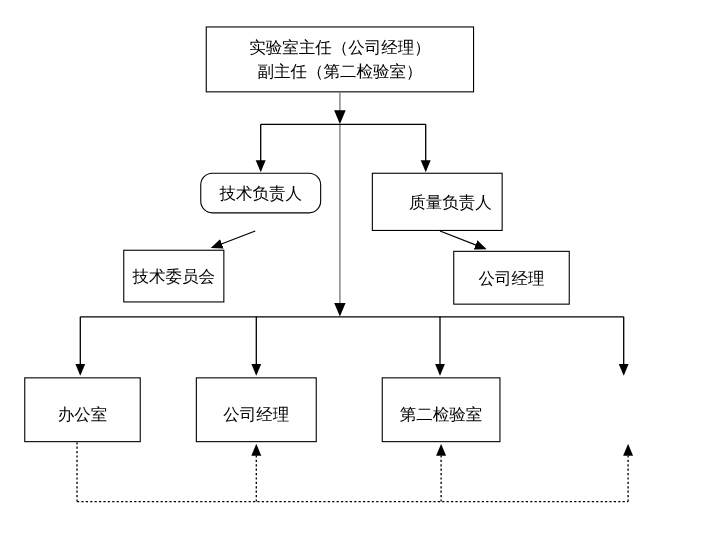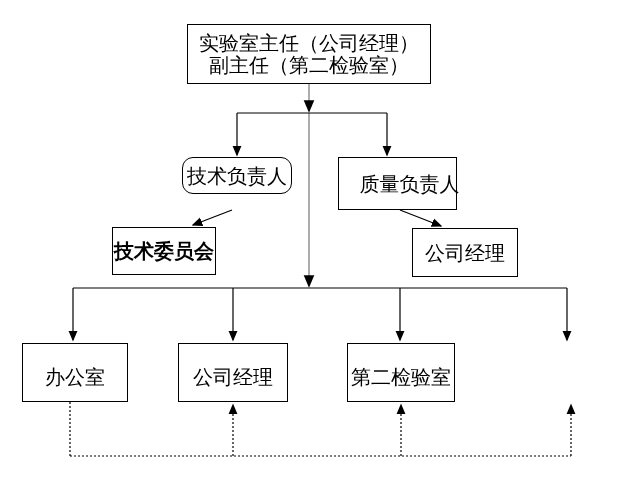--- a/index.html
+++ b/index.html
@@ -26,30 +26,30 @@
   .node{
     position:absolute;
     border:1px solid var(--box-border);
     background:var(--bg);
     box-sizing:border-box;
     display:flex;
     flex-direction:column;
     align-items:center;
     justify-content:center;
     text-align:left;
-    font-size:20px;
+    font-size:15px;
     line-height:22px;
     white-space:nowrap;
   }
   .node.top-align{justify-content:flex-start;padding-top:22px;}
   
   #n-director{left:187px;top:24px;width:244px;height:60px;}
   #n-tech-lead{left:182px;top:157px;width:110px;height:37px;border-radius:11px;}
   #n-quality-lead{left:338px;top:157px;width:119px;height:53px;padding-left:24px;}
-  #n-tech-committee{left:112px;top:227px;width:104px;height:48px;font-weight:bold;}
+  #n-tech-committee{left:112px;top:227px;width:92px;height:48px;}
   #n-quality-supervision{left:412px;top:228px;width:106px;height:49px;}
   #n-office{left:22px;top:343px;width:106px;height:59px;}
   #n-lab1{left:178px;top:343px;width:110px;height:59px;}
   #n-lab2{left:347px;top:343px;width:108px;height:59px;}
   #n-lab3{left:513px;top:343px;width:110px;height:59px;}
 </style>
 </head>
 <body>
 
 <div class="canvas">

